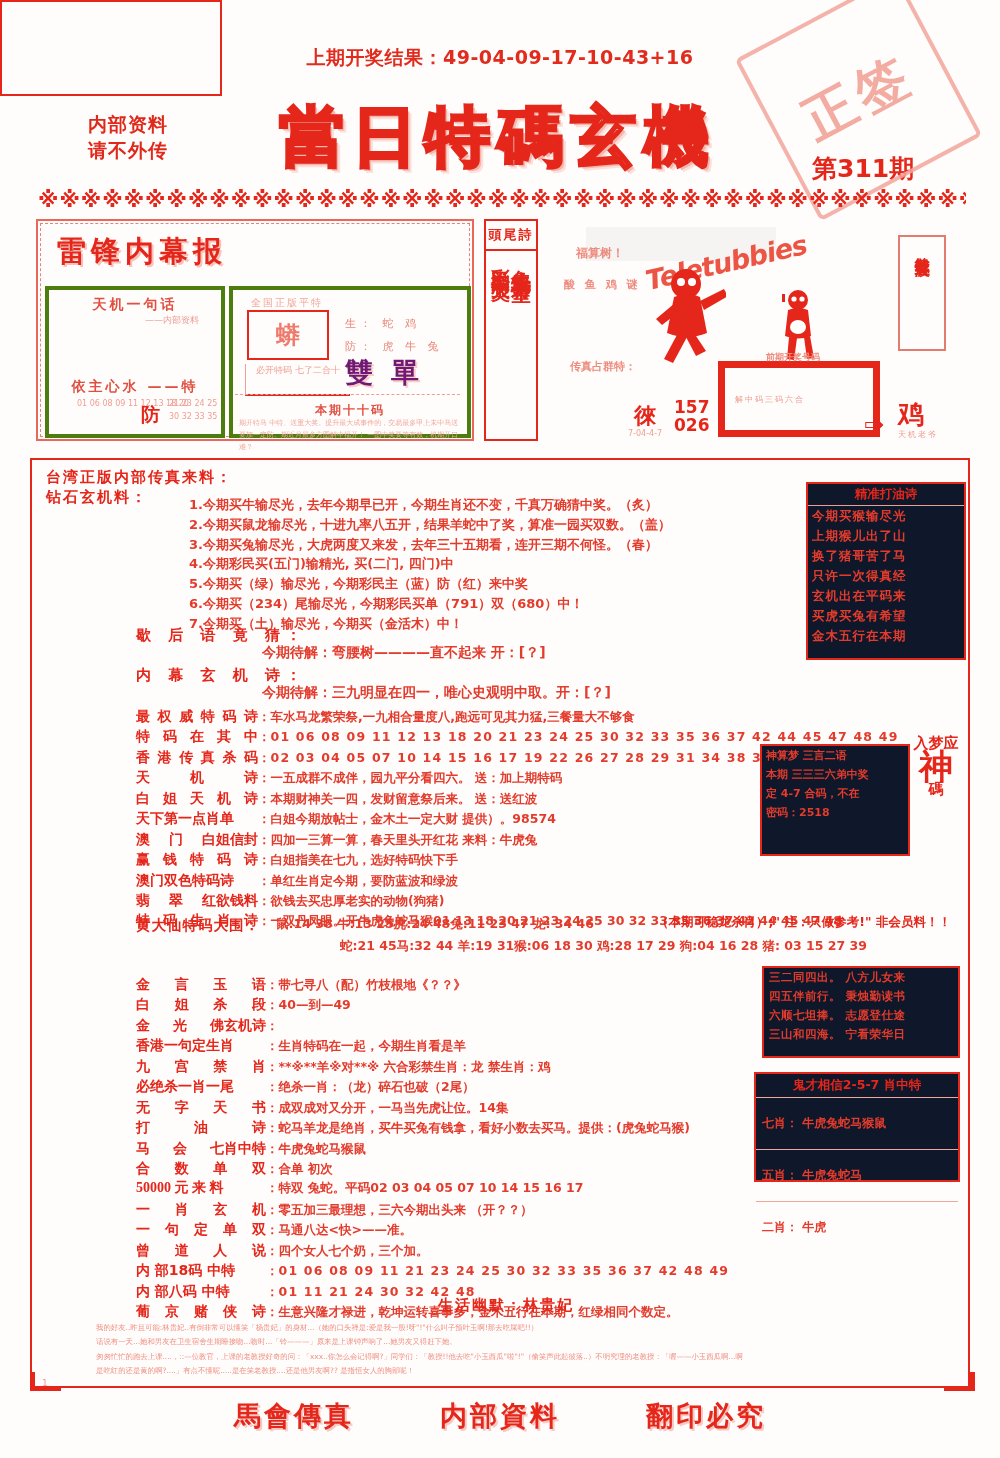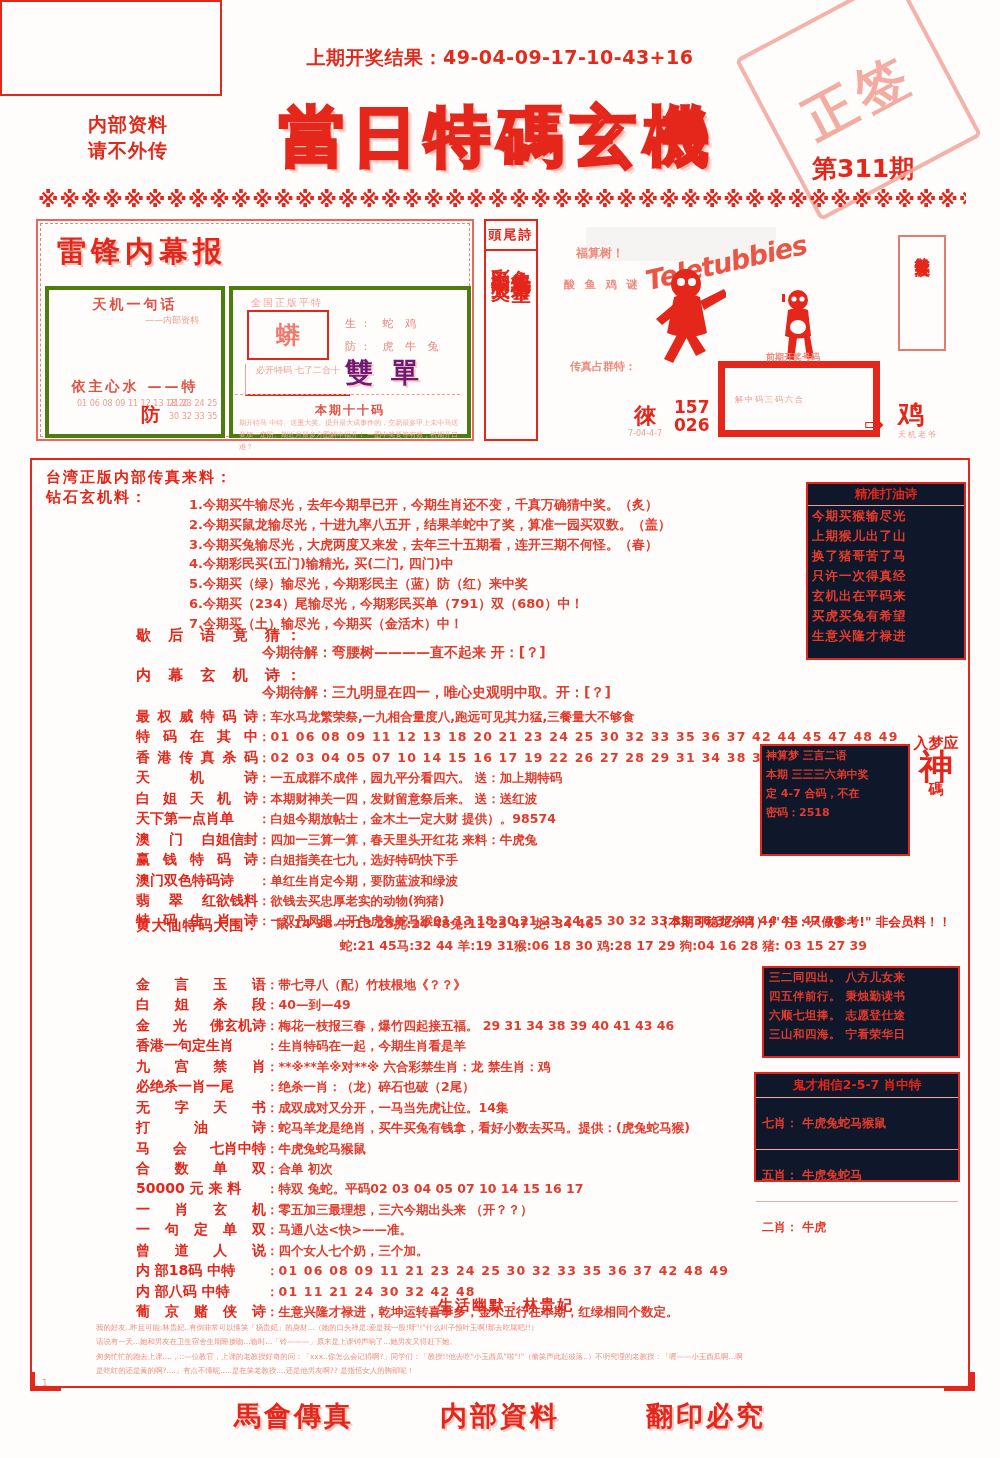--- a/index.html
+++ b/index.html
@@ -458,21 +458,20 @@
             <div class="rv">：</div>
             <div class="rv">40—到—49</div>
           </div>
           <div class="row">
             <div class="rk">
               <span>金</span>
               <span>光</span>
               <span>佛玄机诗</span>
             </div>
             <div class="rv">：</div>
-            <div class="rv">梅花一枝报三春，爆竹四起接五福。 29 31 34 38 39 40 41 43 46</div>
           </div>
           <div class="row">
             <div class="rk" style="display: block;">香港一句定生肖</div>
             <div class="rv">：</div>
             <div class="rv">生肖特码在一起，今期生肖看是羊</div>
           </div>
           <div class="row">
             <div class="rk">
               <span>九</span>
               <span>宫</span>
@@ -519,21 +518,21 @@
             <div class="rk">
               <span>合</span>
               <span>数</span>
               <span>单</span>
               <span>双</span>
             </div>
             <div class="rv">：</div>
             <div class="rv">合单    初次</div>
           </div>
           <div class="row">
-            <div class="rk" style="display: block;">50000 元 来 料</div>
+            <div class="rk" style="display: block; font-family: Liberation Serif, serif;">50000 元 来 料</div>
             <div class="rv">：</div>
             <div class="rv">特双 兔蛇。平码02 03 04 05 07 10 14 15 16 17</div>
           </div>
           <div class="row">
             <div class="rk">
               <span>一</span>
               <span>肖</span>
               <span>玄</span>
               <span>机</span>
             </div>
@@ -598,21 +597,21 @@
   </div>
 
   <div class="rb" id="box-poem">
     <div class="rb-h">精准打油诗</div>
     <div class="rb-l">今期买猴输尽光</div>
     <div class="rb-l">上期猴儿出了山</div>
     <div class="rb-l">换了猪哥苦了马</div>
     <div class="rb-l">只许一次得真经</div>
     <div class="rb-l">玄机出在平码来</div>
     <div class="rb-l">买虎买兔有希望</div>
-    <div class="rb-l">生意兴隆才禄进</div>
+    <div class="rb-l">金木五行在本期</div>
   </div>
 
   <div class="rb" id="box-dream">
     <div class="dl">神算梦 三言二语</div>
     <div class="dl">本期 三三三六弟中奖</div>
     <div class="dl">定 4-7 合码，不在</div>
     <div class="dl">密码：2518</div>
   </div>
   <div class="dream-deco">
     <span>入梦应</span>

